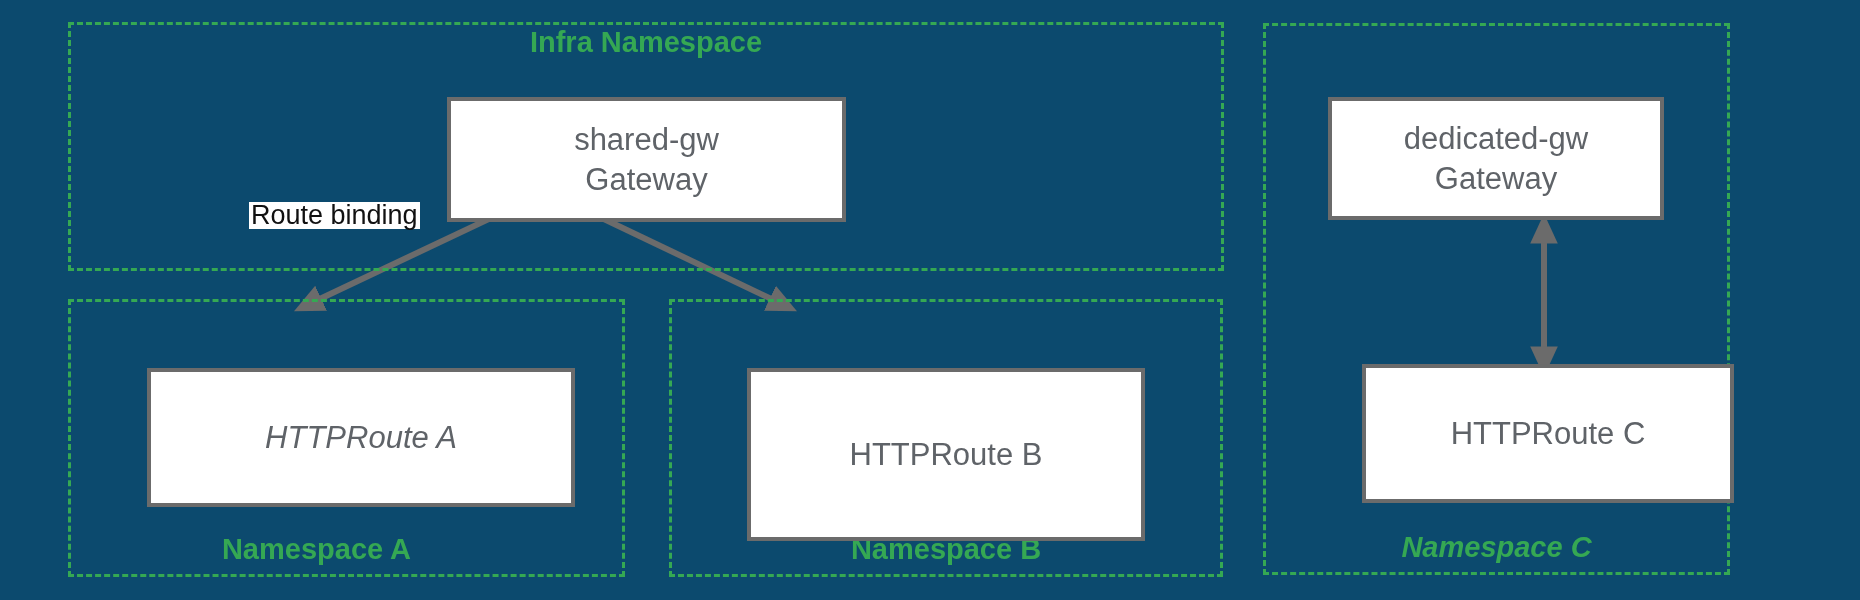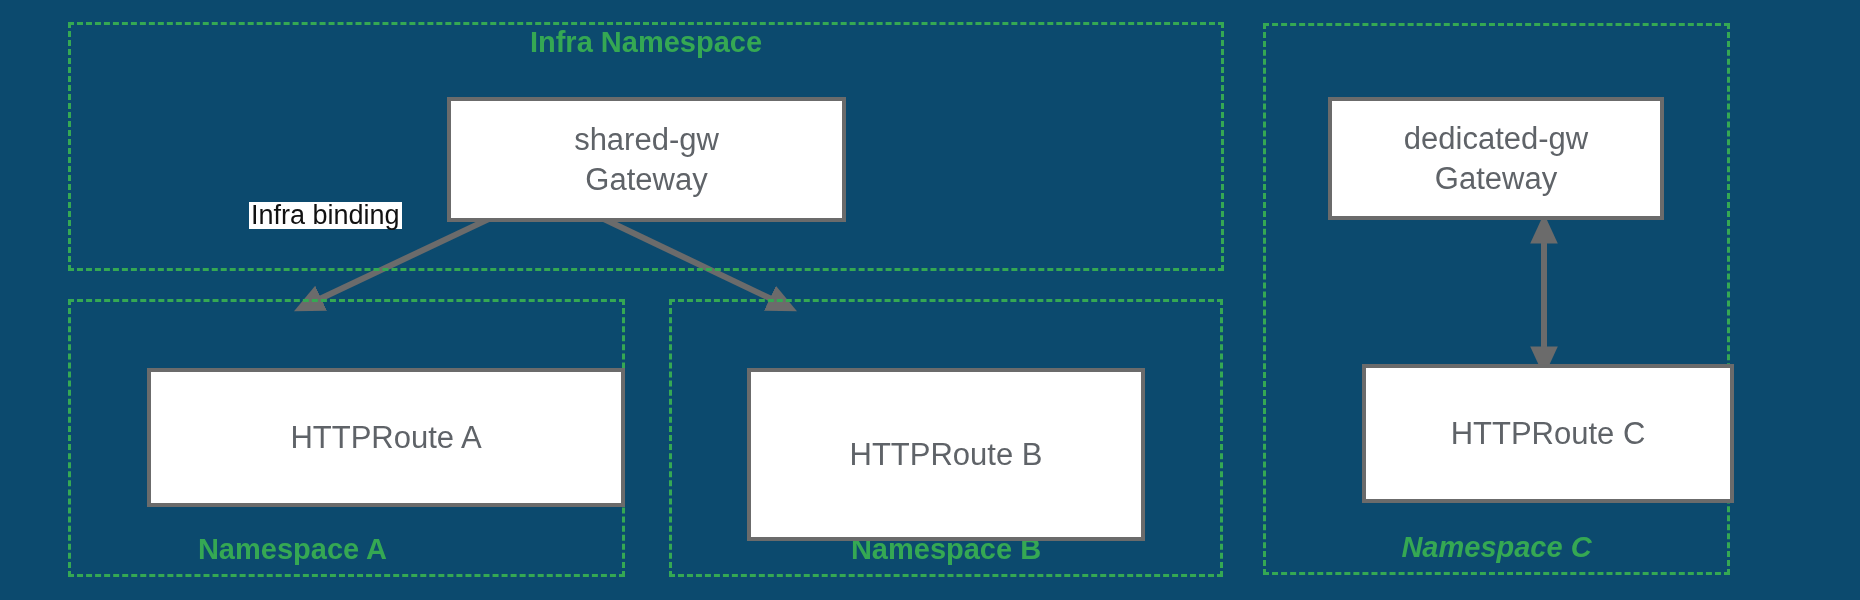--- a/index.html
+++ b/index.html
@@ -91,37 +91,37 @@
     <line class="edge-line" stroke="#6b6b6b" stroke-width="6" marker-start="url(#ah)" marker-end="url(#ah)" x1="564" y1="200" x2="784" y2="305"></line>
     <line class="edge-line" stroke="#6b6b6b" stroke-width="6" marker-start="url(#ah)" marker-end="url(#ah)" x1="1544" y1="228" x2="1544" y2="362"></line>
   </svg>
 
   <div class="ns-box" style="left: 68px; top: 22px; width: 1156px; height: 249px; border-color: rgb(53, 168, 83);"></div>
   <div class="ns-box" style="left: 68px; top: 299px; width: 557px; height: 278px; border-color: rgb(53, 168, 83);"></div>
   <div class="ns-box" style="left: 669px; top: 299px; width: 554px; height: 278px; border-color: rgb(53, 168, 83);"></div>
   <div class="ns-box" style="left: 1263px; top: 23px; width: 467px; height: 552px; border-color: rgb(53, 168, 83);"></div>
 
   <div class="ns-label" style="left: 68px; width: 1156px; top: 28px; color: rgb(53, 168, 83);">Infra Namespace</div>
-  <div class="ns-label" style="left: 68px; width: 449px; top: 535px; color: rgb(53, 168, 83);">Namespace A</div>
+  <div class="ns-label" style="left: 68px; width: 449px; top: 535px; color: rgb(53, 168, 83); padding-left: 24px;">Namespace A</div>
   <div class="ns-label" style="left: 669px; width: 554px; top: 535px; color: rgb(53, 168, 83);">Namespace B</div>
   <div class="ns-label" style="left: 1263px; width: 467px; top: 533px; color: rgb(53, 168, 83); font-style: italic;">Namespace C</div>
 
   <div class="res-box" style="left: 447px; top: 97px; width: 399px; height: 125px; border-color: rgb(107, 107, 107); color: rgb(95, 99, 104);">
     <span class="res-text">shared-gw
 Gateway</span>
   </div>
   <div class="res-box" style="left: 1328px; top: 97px; width: 336px; height: 123px; border-color: rgb(107, 107, 107); color: rgb(95, 99, 104);">
     <span class="res-text">dedicated-gw
 Gateway</span>
   </div>
-  <div class="res-box" style="left: 147px; top: 368px; width: 478px; height: 139px; border-color: rgb(107, 107, 107); color: rgb(95, 99, 104);">
+  <div class="res-box" style="left: 147px; top: 368px; width: 428px; height: 139px; border-color: rgb(107, 107, 107); color: rgb(95, 99, 104); font-style: italic;">
     <span class="res-text">HTTPRoute A</span>
   </div>
   <div class="res-box" style="left: 747px; top: 368px; width: 398px; height: 173px; border-color: rgb(107, 107, 107); color: rgb(95, 99, 104);">
     <span class="res-text">HTTPRoute B</span>
   </div>
   <div class="res-box" style="left: 1328px; top: 364px; width: 372px; height: 139px; border-color: rgb(107, 107, 107); color: rgb(95, 99, 104); margin-left: 34px;">
     <span class="res-text">HTTPRoute C</span>
   </div>
 
-  <div class="edge-label" style="left: 249px; top: 202px; color: rgb(17, 17, 17);">Infra binding</div>
+  <div class="edge-label" style="left: 249px; top: 202px; color: rgb(17, 17, 17);">Route binding</div>
 
 </div>
 
 </body></html>

